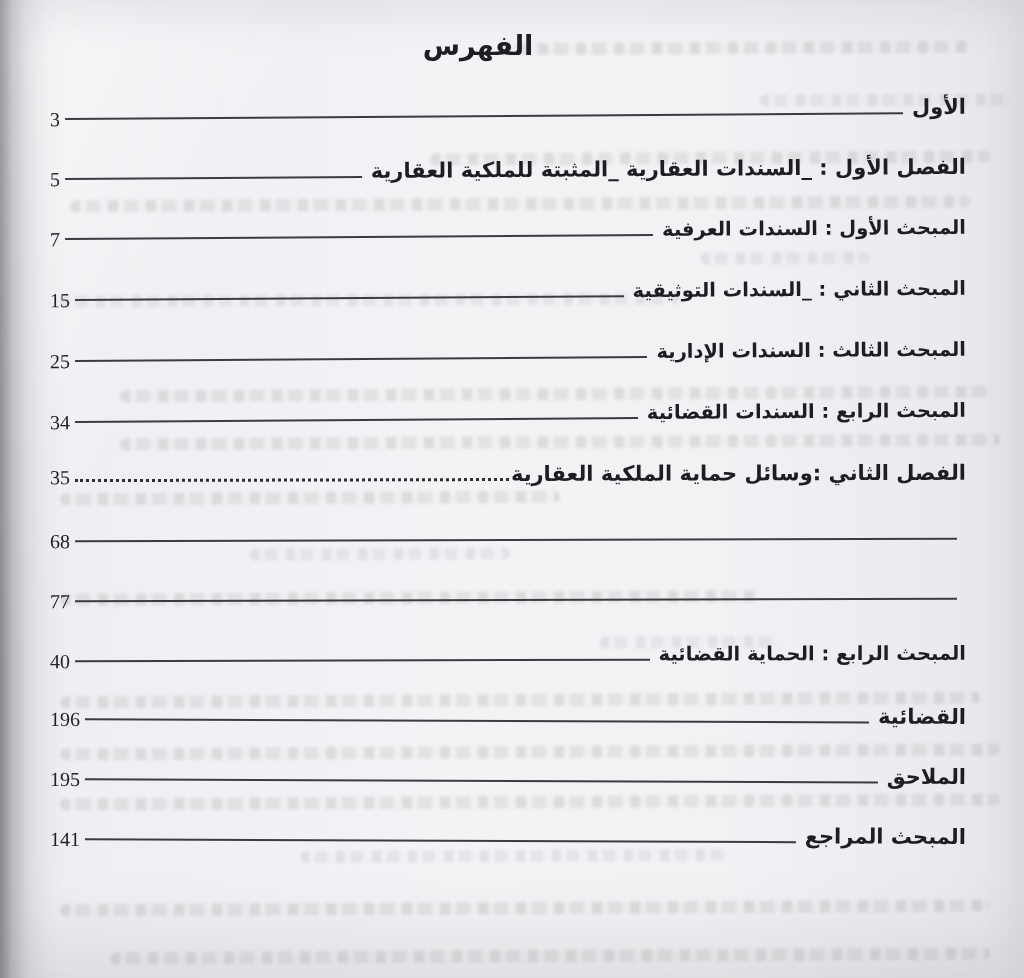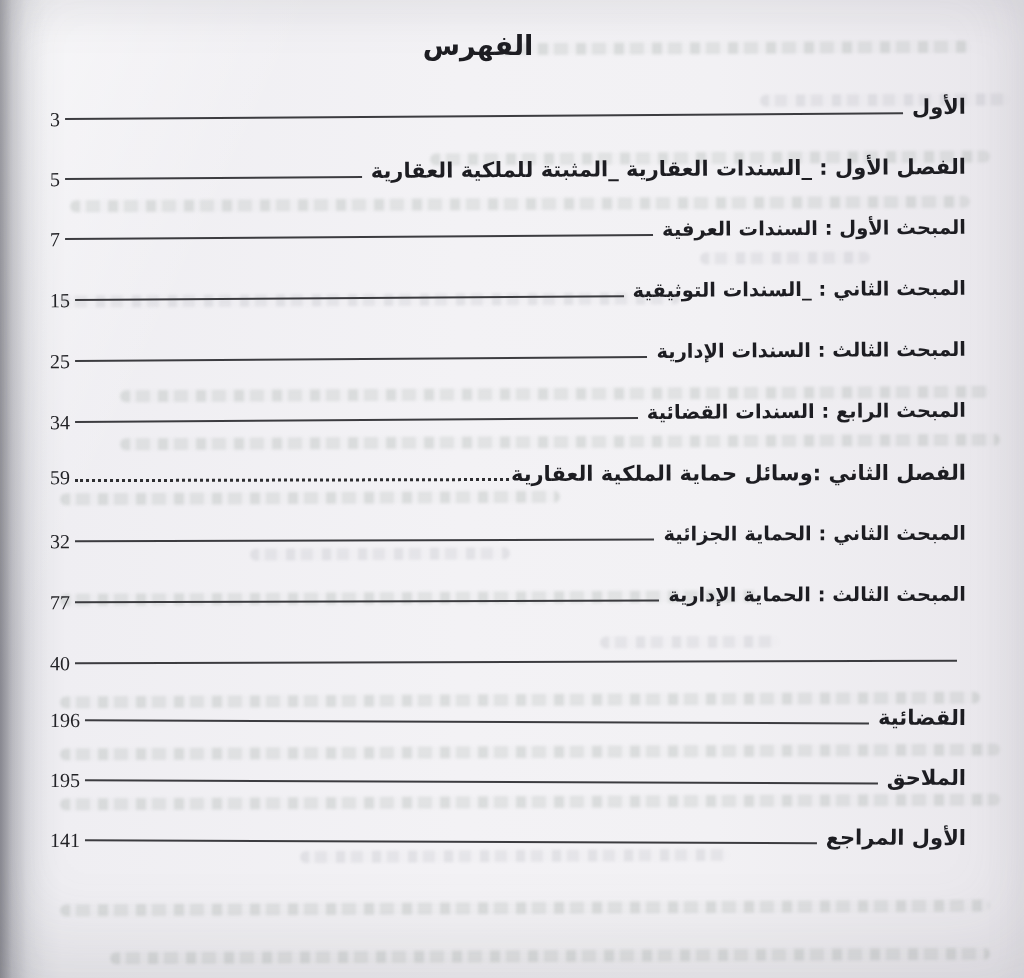--- a/index.html
+++ b/index.html
@@ -150,52 +150,51 @@
 
   <div class="row row--section">
     <span class="label">المبحث الرابع : السندات القضائية</span>
     <span class="leader"></span>
     <span class="num">34</span>
   </div>
 
   <div class="row row--chapter row--dotted">
     <span class="label">الفصل الثاني :وسائل حماية الملكية العقارية</span>
     <span class="leader"></span>
-    <span class="num">59</span>
-  </div>
-
-  <div class="row row--section">
-    <span class="label">المبحث الثاني : الحماية الجزائية</span>
-    <span class="leader"></span>
-    <span class="num">32</span>
-  </div>
-
-  <div class="row row--section">
-    <span class="label">المبحث الثالث : الحماية الإدارية</span>
+    <span class="num">35</span>
+  </div>
+
+  <div class="row row--section">
+    <span class="leader"></span>
+    <span class="num">68</span>
+  </div>
+
+  <div class="row row--section">
     <span class="leader"></span>
     <span class="num">77</span>
   </div>
 
   <div class="row row--section">
+    <span class="label">المبحث الرابع : الحماية القضائية</span>
     <span class="leader"></span>
     <span class="num">40</span>
   </div>
 
   <div class="row row--chapter">
     <span class="label">القضائية</span>
     <span class="leader"></span>
     <span class="num">196</span>
   </div>
 
   <div class="row row--chapter">
     <span class="label">الملاحق</span>
     <span class="leader"></span>
     <span class="num">195</span>
   </div>
 
   <div class="row row--chapter">
-    <span class="label">الأول المراجع</span>
+    <span class="label">المبحث المراجع</span>
     <span class="leader"></span>
     <span class="num">141</span>
   </div>
 </div>
   </div>
 </div>
 
 </body></html>

